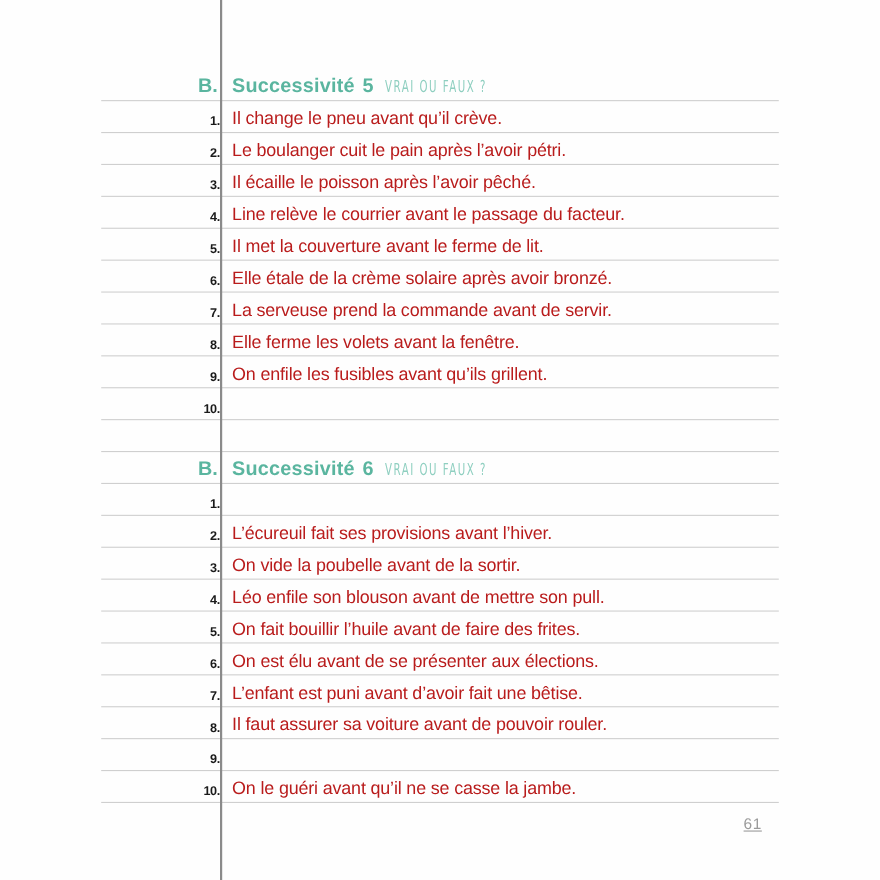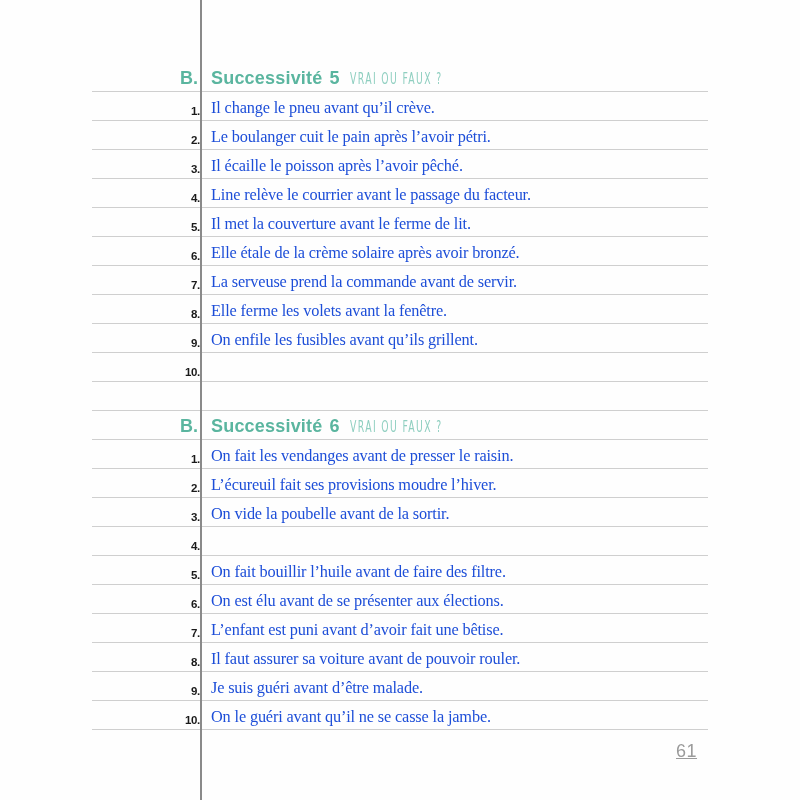--- a/index.html
+++ b/index.html
@@ -2,26 +2,26 @@
 <html><head>
   <meta charset="utf-8">
   <style>
     html, body { margin: 0; padding: 0; background: #ffffff; }
     body { width: 800px; height: 800px; position: relative; overflow: hidden; font-family: "Liberation Sans", sans-serif; }
     .page { position: absolute; left: 0; top: 0; width: 800px; height: 800px; background: #fefefe; }
     .rule { position: absolute; left: 92px; width: 616px; height: 1px; background: #cfcfcf; }
     .margin-line { position: absolute; left: 200px; top: 0; width: 1.5px; height: 800px; background: #8a8a8a; }
     .row { position: absolute; left: 0; width: 800px; height: 29px; }
     .num { position: absolute; right: 600px; bottom: 3px; font-size: 11.5px; font-weight: bold; color: #1a1a1a; text-align: right; letter-spacing: -0.3px; }
-    .txt { position: absolute; left: 211px; bottom: 2px; font-size: 16.3px; color: #1d4ed8; white-space: nowrap; letter-spacing: -0.15px; font-family: Liberation Serif, serif; }
+    .txt { position: absolute; left: 211px; bottom: 2px; font-size: 16.3px; color: #b91c1c; white-space: nowrap; letter-spacing: -0.15px; }
     .h-letter { position: absolute; right: 602px; bottom: 2px; font-size: 18px; font-weight: bold; color: #5ab59f; }
     .h-title { position: absolute; left: 211px; bottom: 2px; font-size: 18px; font-weight: bold; color: #5ab59f; white-space: nowrap; letter-spacing: 0.2px; }
     .h-title .n { margin-left: 7px; }
     .h-tag { display: inline-block; margin-left: 10px; font-family: "DejaVu Sans", sans-serif; font-weight: normal; font-size: 15px; color: #8fcfc0; letter-spacing: 2.2px; transform: scaleX(0.62); transform-origin: left bottom; }
-    .page-num { position: absolute; left: 676px; top: 741px; font-size: 18px; color: #9a9a9a; letter-spacing: 0.5px; text-decoration: underline; }
+    .page-num { position: absolute; left: 676px; top: 741px; font-size: 14px; color: #9a9a9a; letter-spacing: 0.5px; text-decoration: underline; }
   </style>
 </head>
 <body>
 
 <div class="page">
 
   <div class="rule" style="top:91px"></div>
   <div class="rule" style="top:120px"></div>
   <div class="rule" style="top:149px"></div>
   <div class="rule" style="top:178px"></div>
@@ -92,52 +92,51 @@
       <span class="num">10.</span>
     </div>
 
   <div class="row" style="top:410px">
     <span class="h-letter">B.</span>
     <span class="h-title"><span>Successivité</span><span class="n">6</span><span class="h-tag">VRAI OU FAUX ?</span></span>
   </div>
 
   <div class="row" style="top:439px">
       <span class="num">1.</span>
-      <span class="txt">On fait les vendanges avant de presser le raisin.</span>
     </div>
   <div class="row" style="top:468px">
       <span class="num">2.</span>
-      <span class="txt">L’écureuil fait ses provisions moudre l’hiver.</span>
+      <span class="txt">L’écureuil fait ses provisions avant l’hiver.</span>
     </div>
   <div class="row" style="top:497px">
       <span class="num">3.</span>
       <span class="txt">On vide la poubelle avant de la sortir.</span>
     </div>
   <div class="row" style="top:526px">
       <span class="num">4.</span>
+      <span class="txt">Léo enfile son blouson avant de mettre son pull.</span>
     </div>
   <div class="row" style="top:555px">
       <span class="num">5.</span>
-      <span class="txt">On fait bouillir l’huile avant de faire des filtre.</span>
+      <span class="txt">On fait bouillir l’huile avant de faire des frites.</span>
     </div>
   <div class="row" style="top:584px">
       <span class="num">6.</span>
       <span class="txt">On est élu avant de se présenter aux élections.</span>
     </div>
   <div class="row" style="top:613px">
       <span class="num">7.</span>
       <span class="txt">L’enfant est puni avant d’avoir fait une bêtise.</span>
     </div>
   <div class="row" style="top:642px">
       <span class="num">8.</span>
       <span class="txt">Il faut assurer sa voiture avant de pouvoir rouler.</span>
     </div>
   <div class="row" style="top:671px">
       <span class="num">9.</span>
-      <span class="txt">Je suis guéri avant d’être malade.</span>
     </div>
   <div class="row" style="top:700px">
       <span class="num">10.</span>
       <span class="txt">On le guéri avant qu’il ne se casse la jambe.</span>
     </div>
 
   <div class="page-num">61</div>
 </div>
 
 </body></html>

